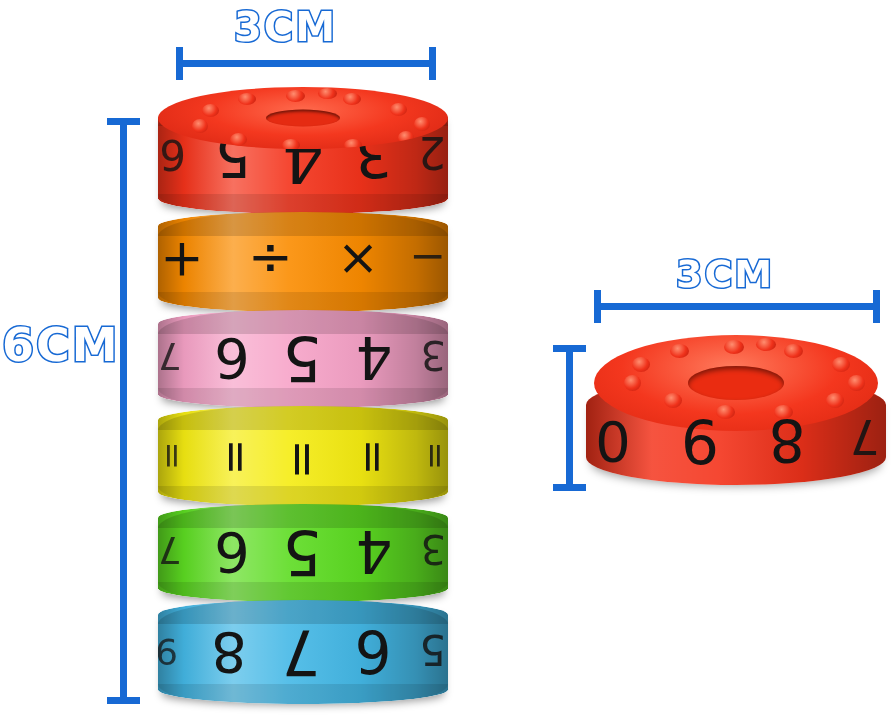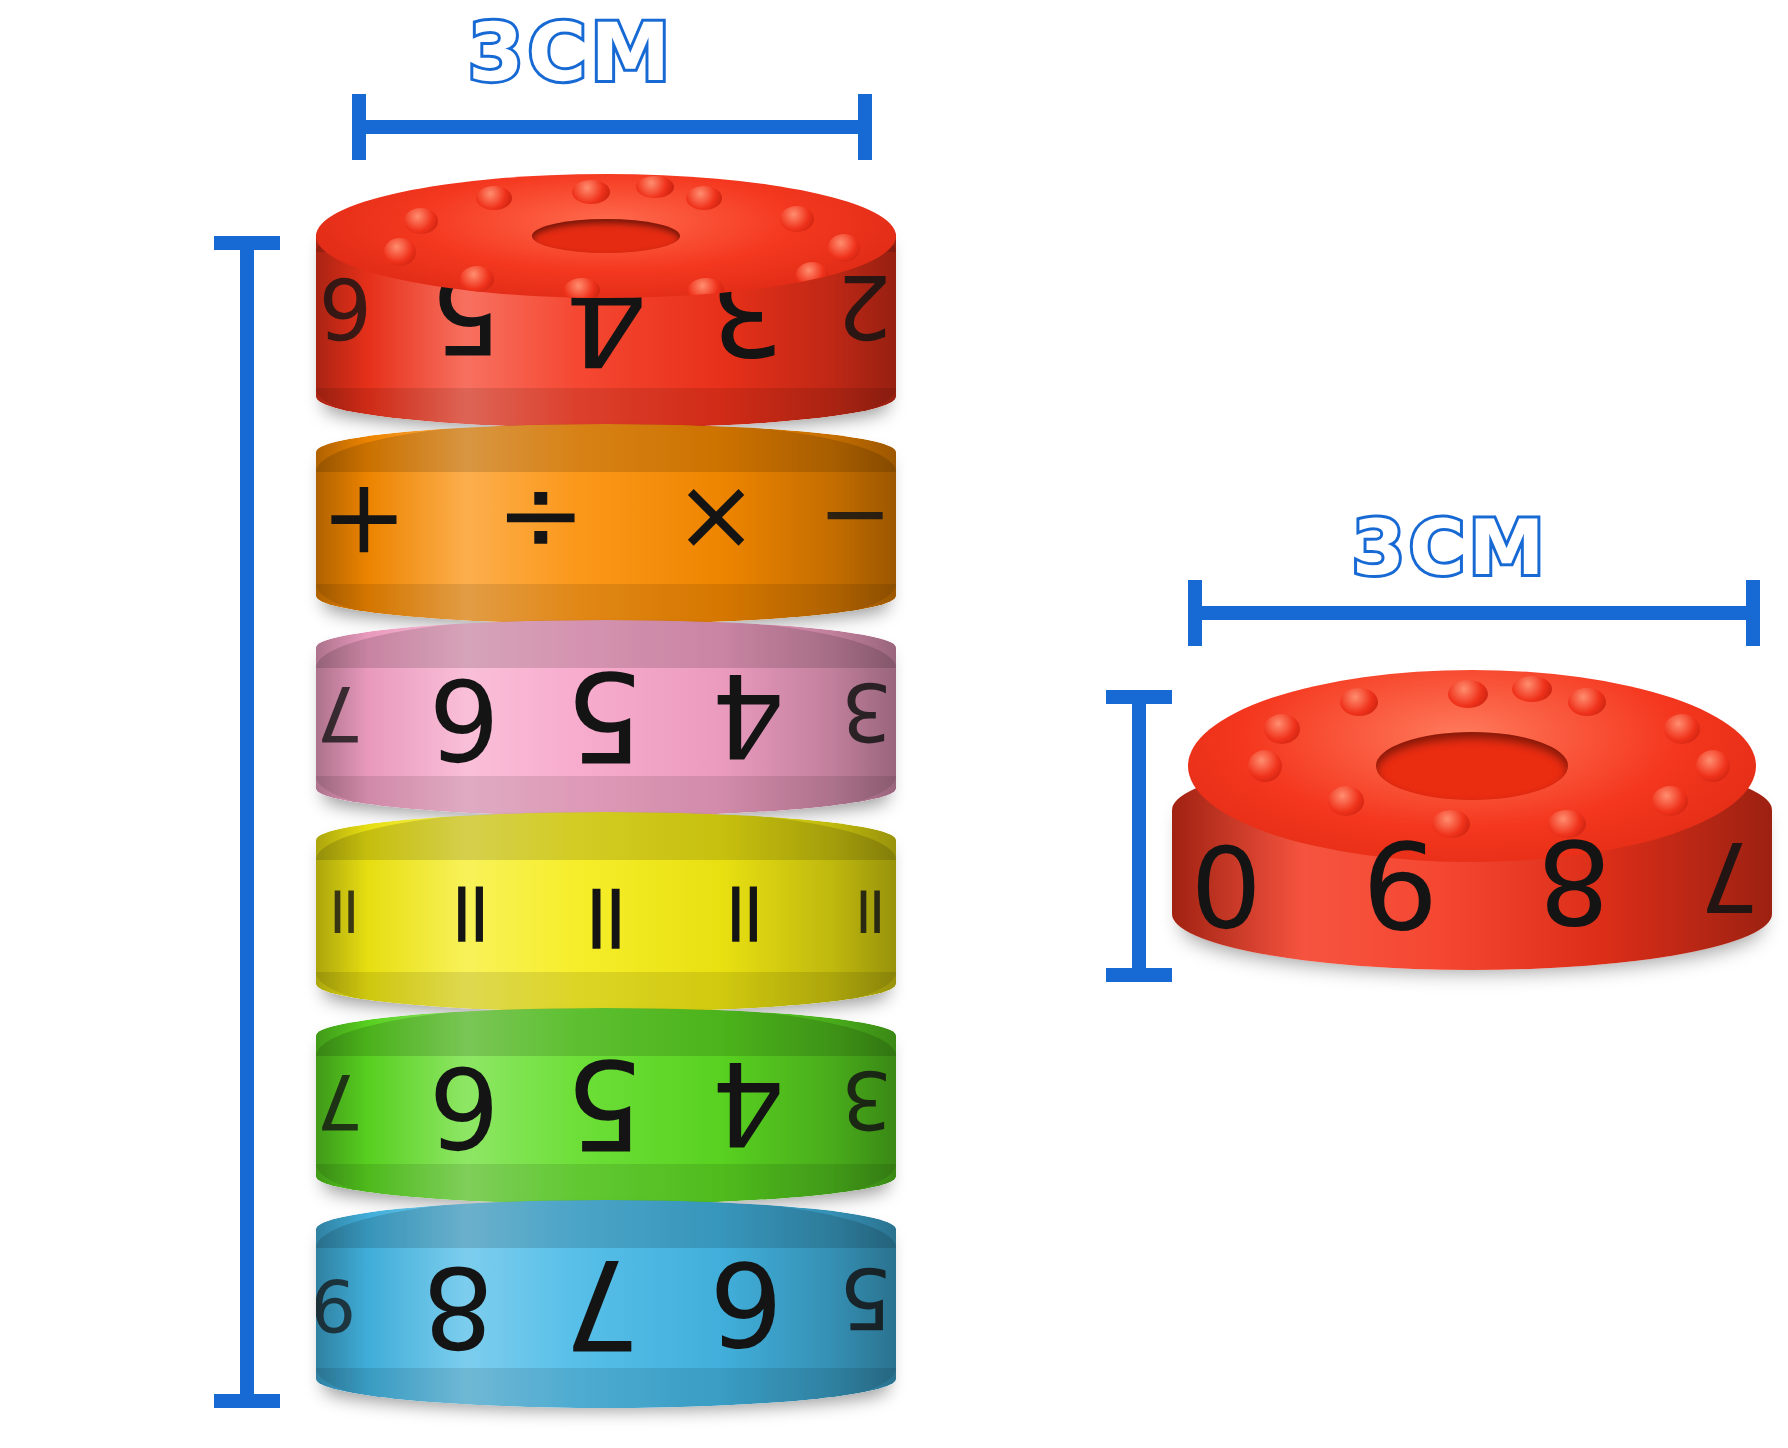--- a/index.html
+++ b/index.html
@@ -226,20 +226,21 @@
   }
 </style>
 </head>
 <body>
 
 <div id="stage">
 
   <div class="dim-label" style="left:234px; top:4px; font-size:40px;">3CM</div>
   <div class="hbar" style="left:176px; top:60px; width:260px;"></div>
 
+  <div class="dim-label" style="left:2px; top:318px; font-size:46px;">6CM</div>
   <div class="vbar" style="left:120px; top:118px; height:586px;"></div>
 
   <div id="stack">
 
     <div class="ring" style="top:14px; height:112px;">
       <div class="face" style="background:#f4331b;"></div>
       <div class="shade"></div>
       <div class="topcurve"></div>
       <div class="botcurve"></div>
       <div class="glyphs">

